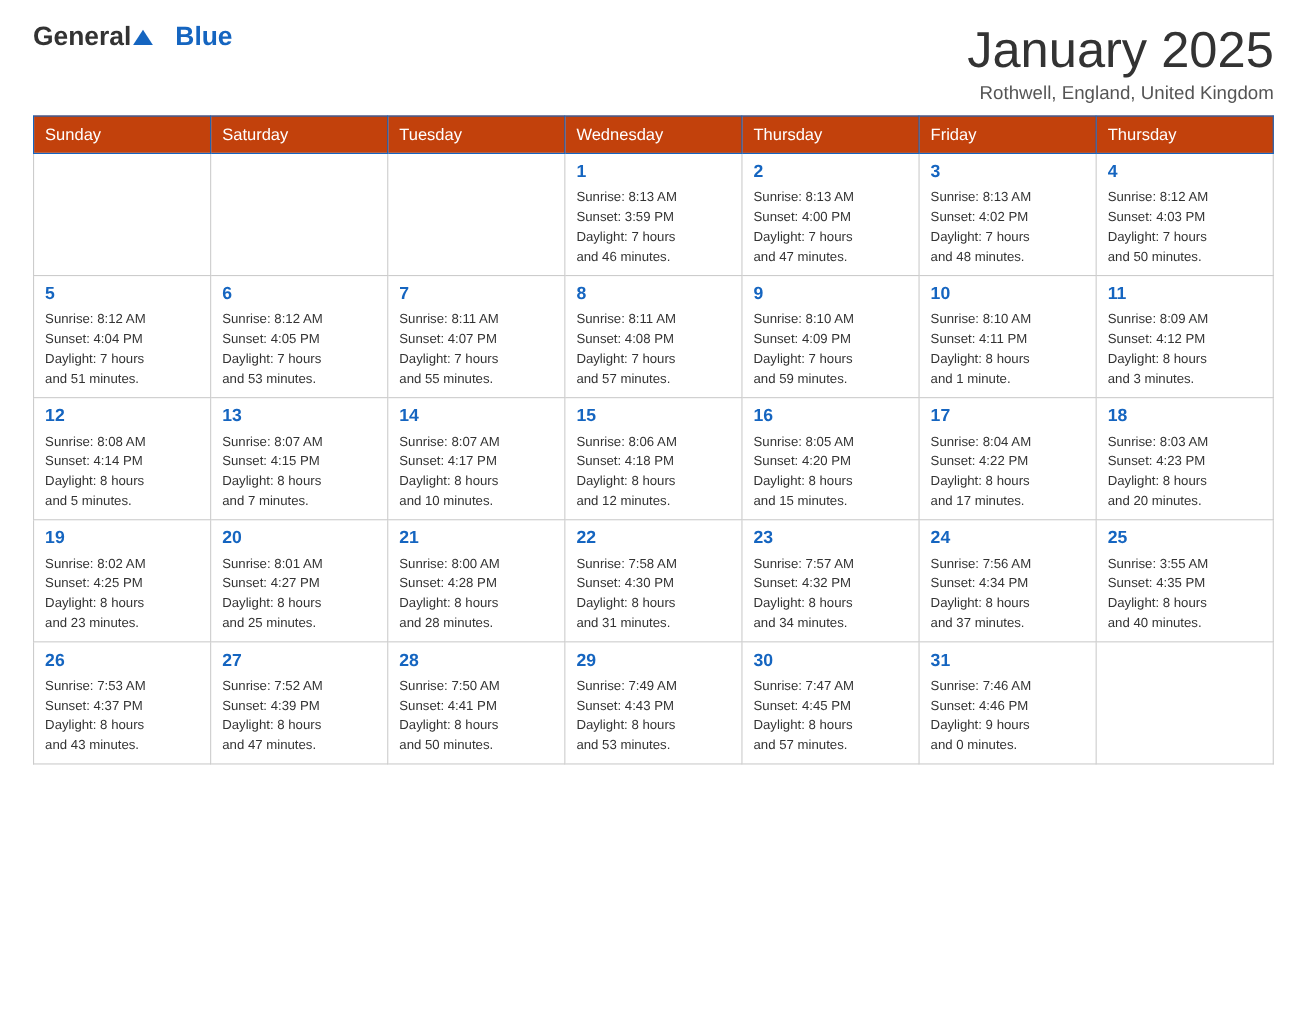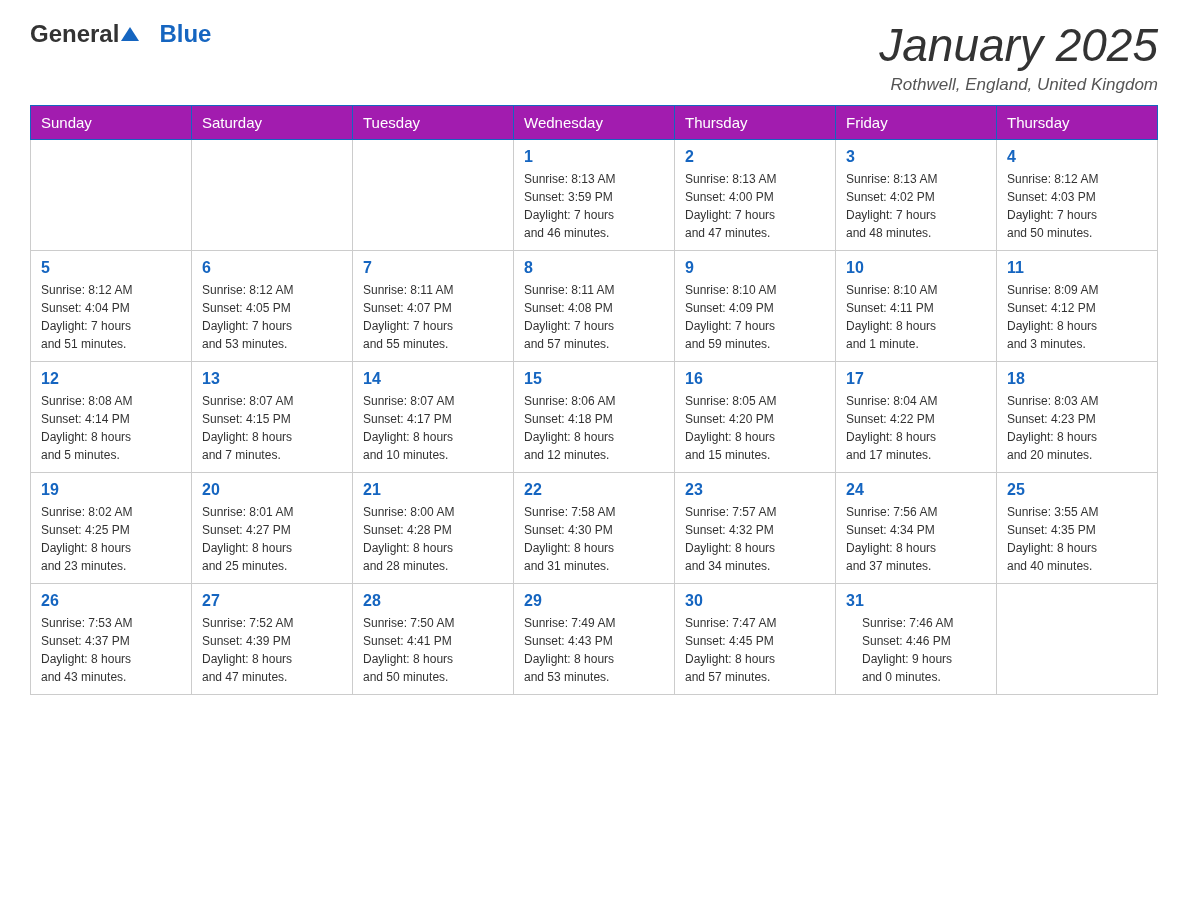--- a/index.html
+++ b/index.html
@@ -16,40 +16,39 @@
       align-items: flex-start;
       margin-bottom: 10px;
     }
     .logo {
       display: flex;
       align-items: center;
       gap: 4px;
     }
     .title-section {
       text-align: right;
-      font-style: italic;
     }
     .month-year {
       font-size: 46px;
       color: #333;
       font-weight: normal;
       line-height: 1.1;
     }
     .location {
       font-size: 17px;
       color: #555;
       margin-top: 4px;
     }
     .calendar {
       width: 100%;
       border-collapse: collapse;
       margin-top: 10px;
     }
     .calendar th {
-      background-color: #a21caf;
+      background-color: #c2410c;
       color: #fff;
       font-size: 15px;
       font-weight: normal;
       padding: 8px 10px;
       text-align: left;
       border: 1px solid #1565c0;
     }
     .calendar td {
       vertical-align: top;
       padding: 8px 10px;
@@ -326,21 +325,21 @@
         </td>
         <td>
           <div class="day-number">30</div>
           <div class="day-info" style="white-space: pre-line;">Sunrise: 7:47 AM
 Sunset: 4:45 PM
 Daylight: 8 hours
 and 57 minutes.</div>
         </td>
         <td>
           <div class="day-number">31</div>
-          <div class="day-info" style="white-space: pre-line; margin-left: 16px;">Sunrise: 7:46 AM
+          <div class="day-info" style="white-space: pre-line;">Sunrise: 7:46 AM
 Sunset: 4:46 PM
 Daylight: 9 hours
 and 0 minutes.</div>
         </td>
         <td class="empty-cell"></td>
       </tr>
     </tbody>
 </table>
 
 </body></html>

